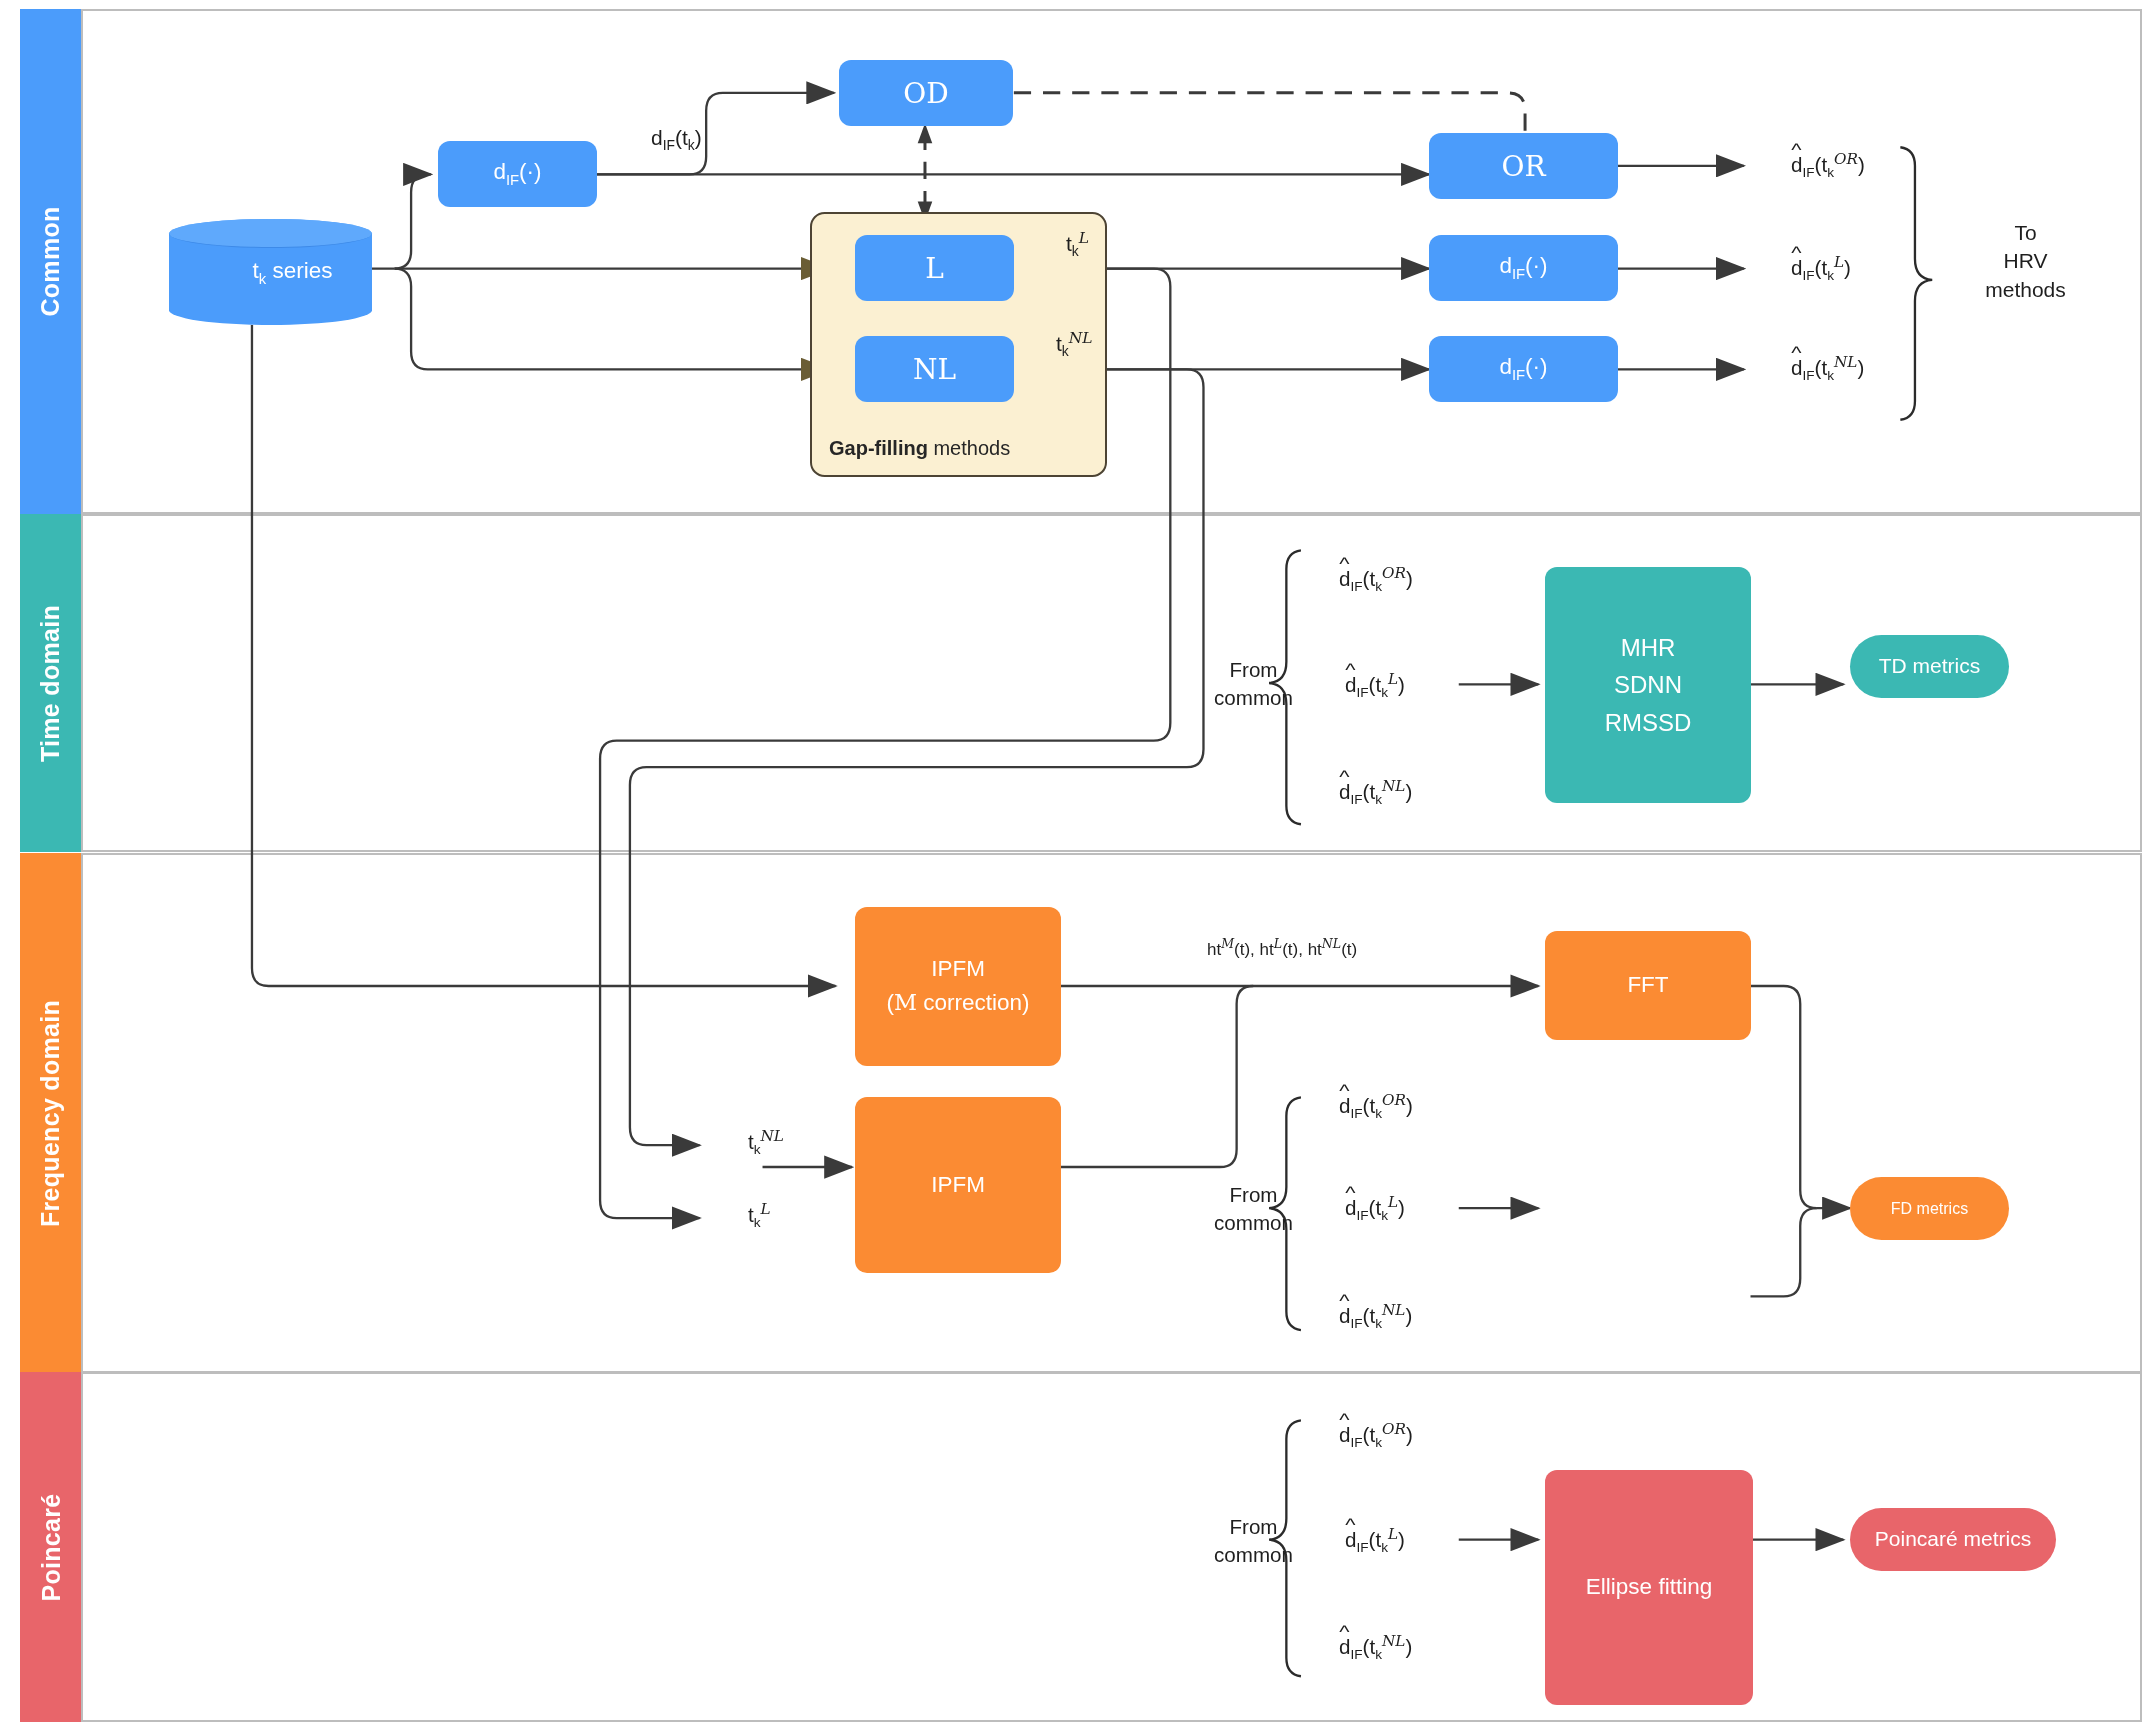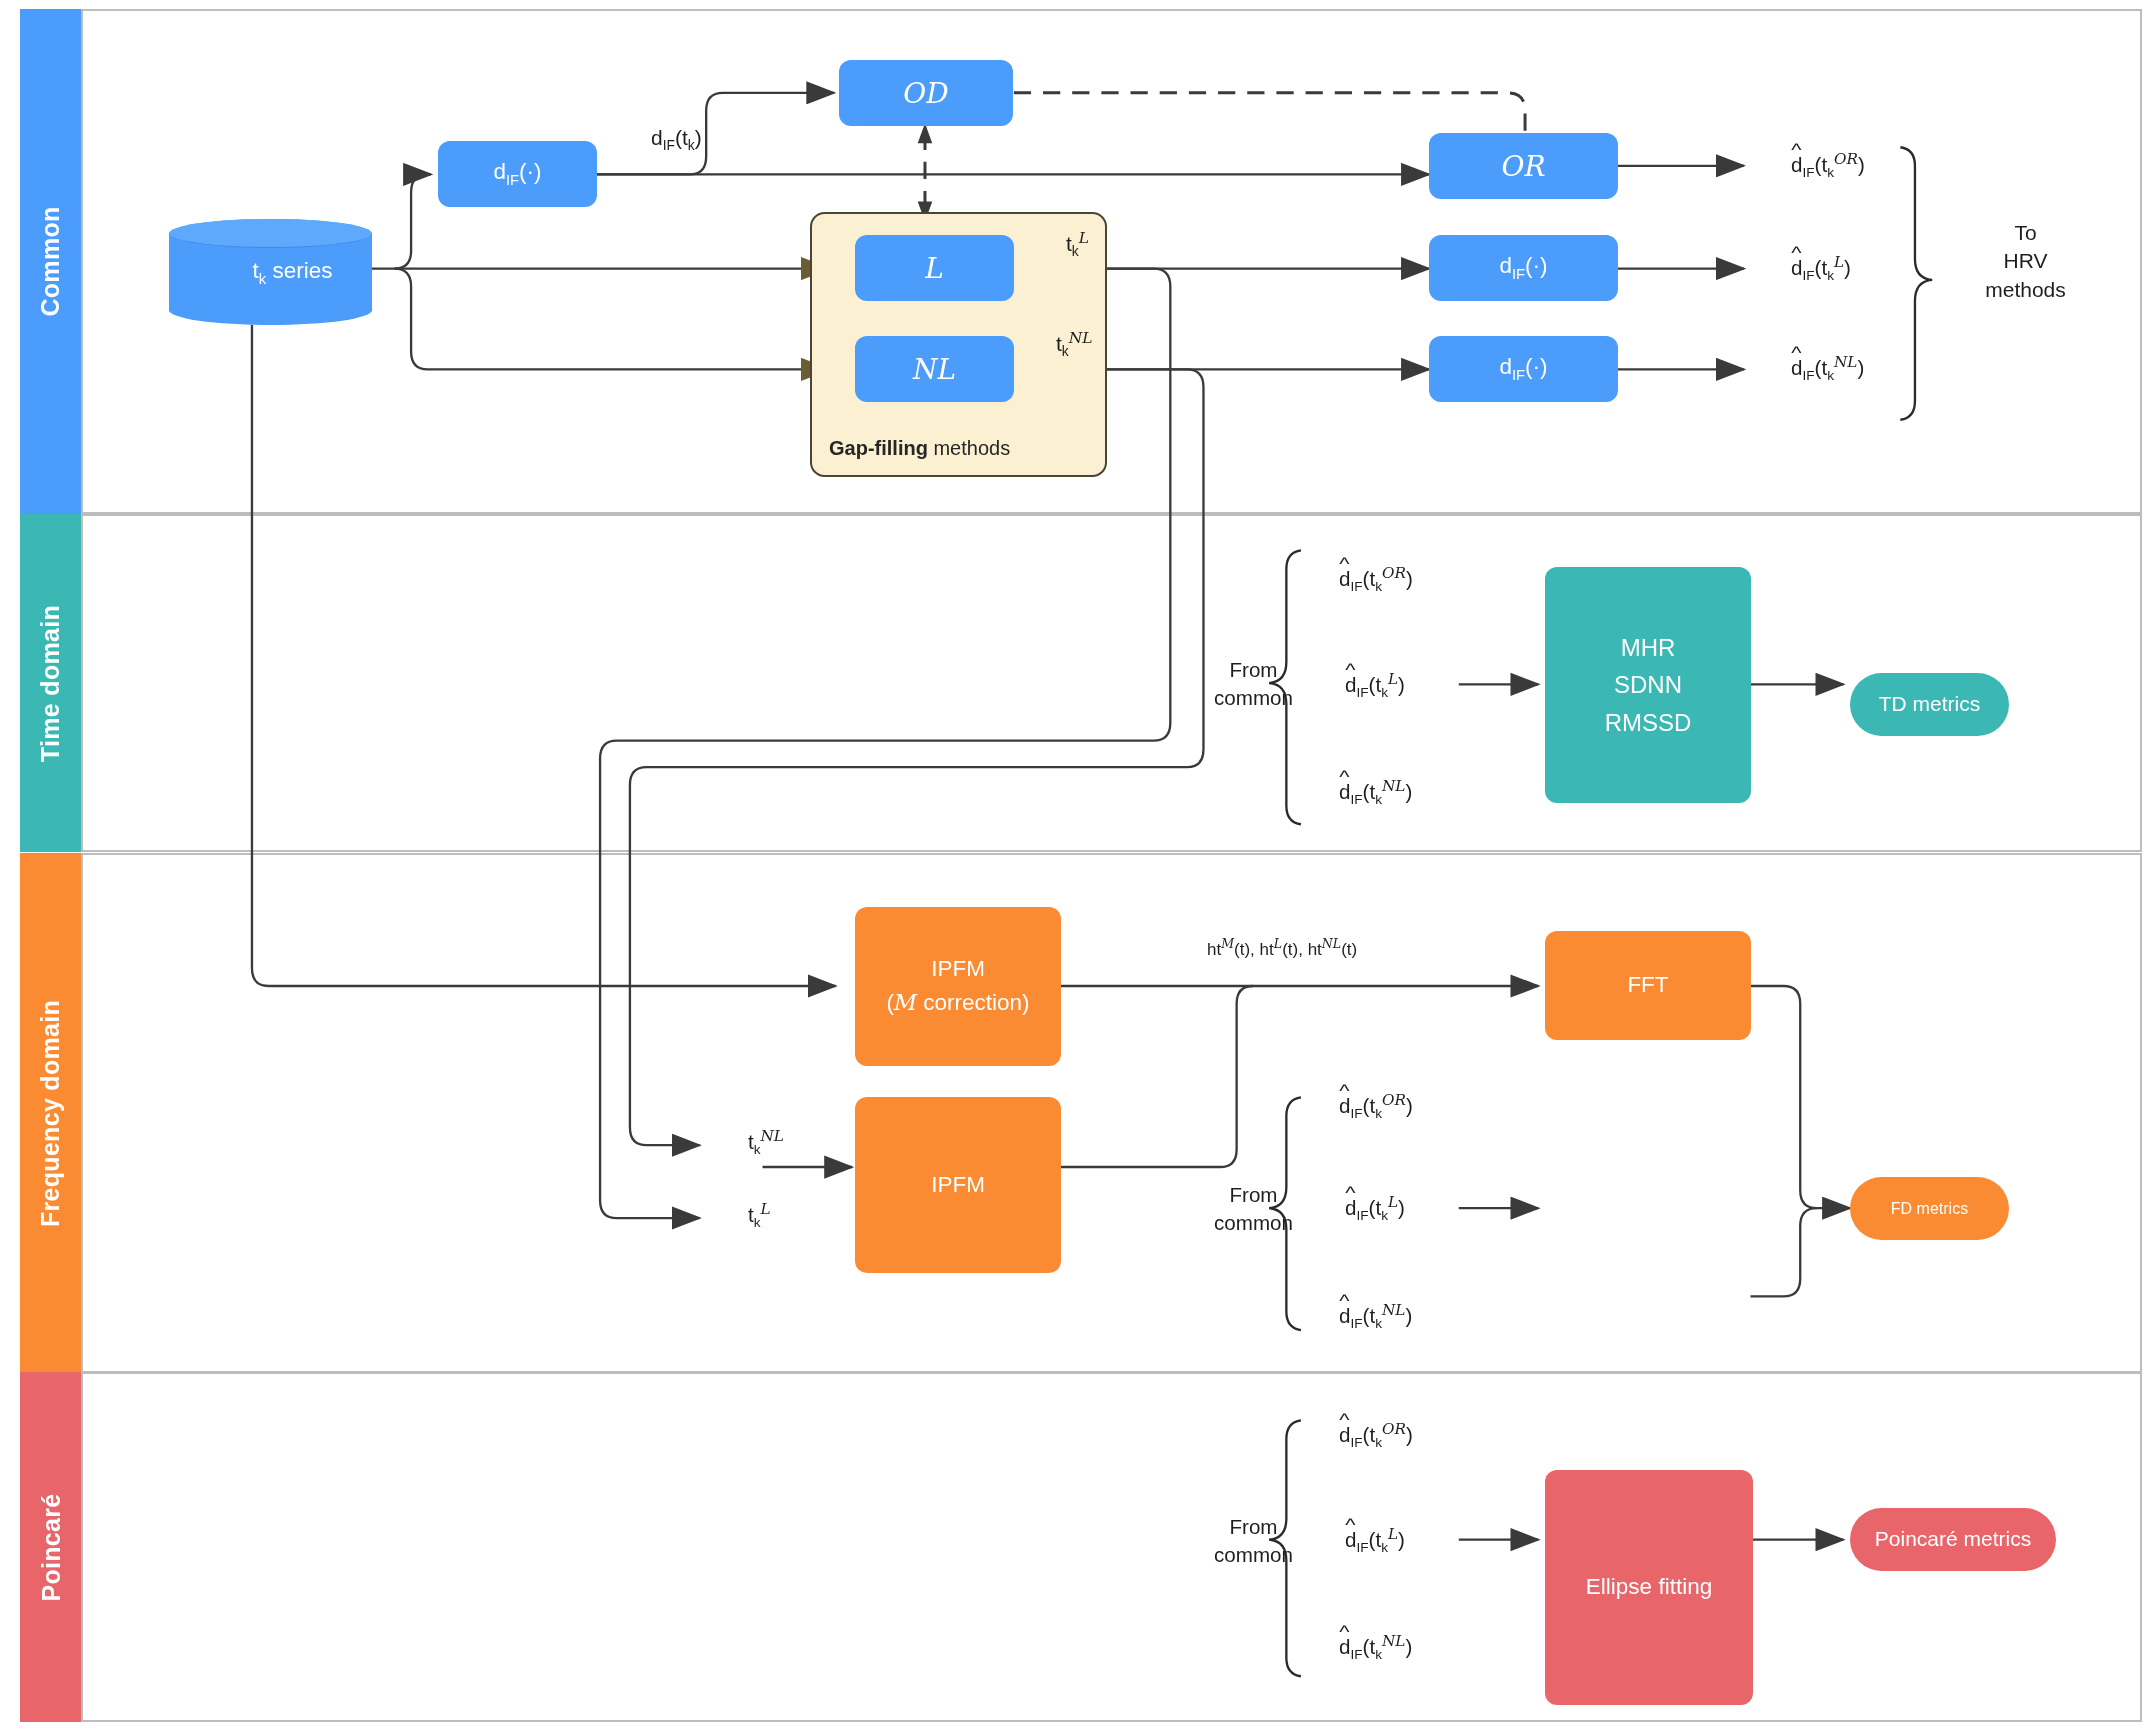--- a/index.html
+++ b/index.html
@@ -28,21 +28,21 @@
   .cyl::before{content:"";position:absolute;left:0;right:0;top:0;height:28px;
     border-radius:50%;background:#5fa9fc;border-bottom:1.3px solid #3d8ae8;}
 
   .groupbox{position:absolute;background:#fbf0d2;border:2px solid #4d4434;
     border-radius:14.6px;box-sizing:border-box;}
   .groupbox .gtitle{position:absolute;left:17px;bottom:14.6px;color:#262626;font-size:20px;margin-top:36px;}
   .groupbox .gtitle b{font-weight:bold;}
 
   .lbl{position:absolute;color:#1f1f1f;font-size:20px;white-space:nowrap;margin-left:20px;}
   .lbl.center{text-align:center;}
-  .cal{font-family:"DejaVu Serif", serif;font-style:italic;}
+  .cal{font-family:"DejaVu Serif", serif;}
   sup.cal{font-size:.74em;font-style:italic;}
   sub{font-size:.66em;}
   .hat{position:relative;}
   .hat::after{content:"^";position:absolute;left:50%;top:-0.62em;transform:translateX(-58%) scaleX(1.25);
     font-size:.85em;line-height:1;}
 
   svg.wires{position:absolute;left:0;top:0;width:2151px;height:1732px;pointer-events:none;}
   .w{fill:none;stroke:#3a3a3a;stroke-width:3.5;}
   .wd{fill:none;stroke:#3a3a3a;stroke-width:4.5;stroke-dasharray:26 18;}
   .brace{fill:none;stroke:#2b2b2b;stroke-width:3.5;}
@@ -226,21 +226,21 @@
   <div class="lbl" style="left:1319px;top:777px;font-size:20.6px;">
     <span class="hat">d</span><sub>IF</sub><span>(t</span><sub>k</sub><sup class="cal">NL</sup><span>)</span>
   </div>
 
   <div class="node teal" style="left:1545px;top:567px;width:206px;height:236px;font-size:24px;line-height:1.55;">
     <span class="nodetext" style="display:block">MHR</span>
     <span class="nodetext" style="display:block">SDNN</span>
     <span class="nodetext" style="display:block">RMSSD</span>
   </div>
 
-  <div class="node teal pill" style="left:1850px;top:673px;width:159px;height:63px;font-size:21px;text-align:right;">
+  <div class="node teal pill" style="left:1850px;top:635px;width:159px;height:63px;font-size:21px;text-align:right;">
     <span class="nodetext">TD metrics</span>
   </div>
 
   <div class="node orange" style="left:855px;top:907px;width:206px;height:159px;font-size:22.5px;line-height:1.45;">
     <span class="nodetext" style="display:block">IPFM</span>
     <span class="nodetext" style="display:block">
       <span>(</span><span class="cal">M</span><span> correction)</span>
     </span>
   </div>
 

